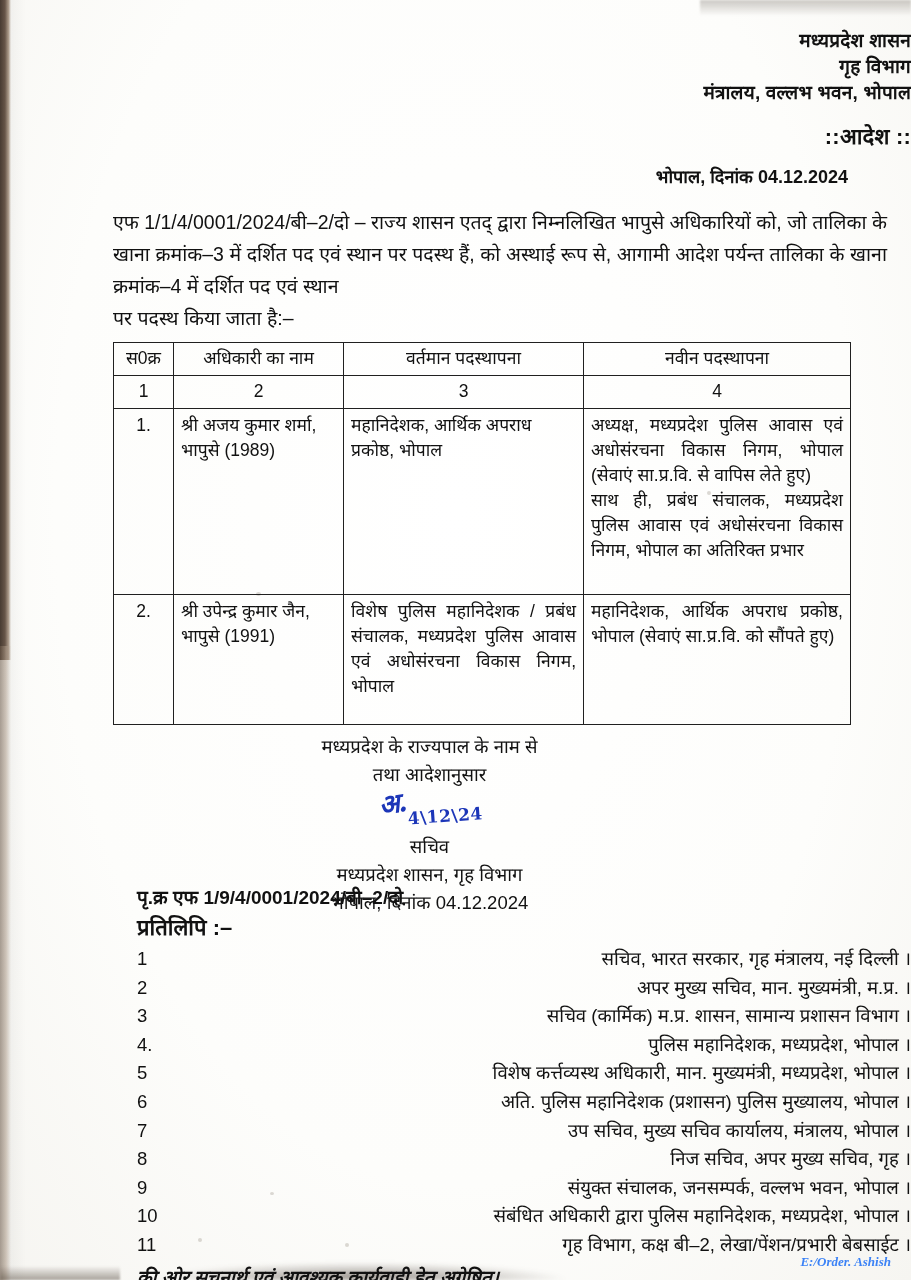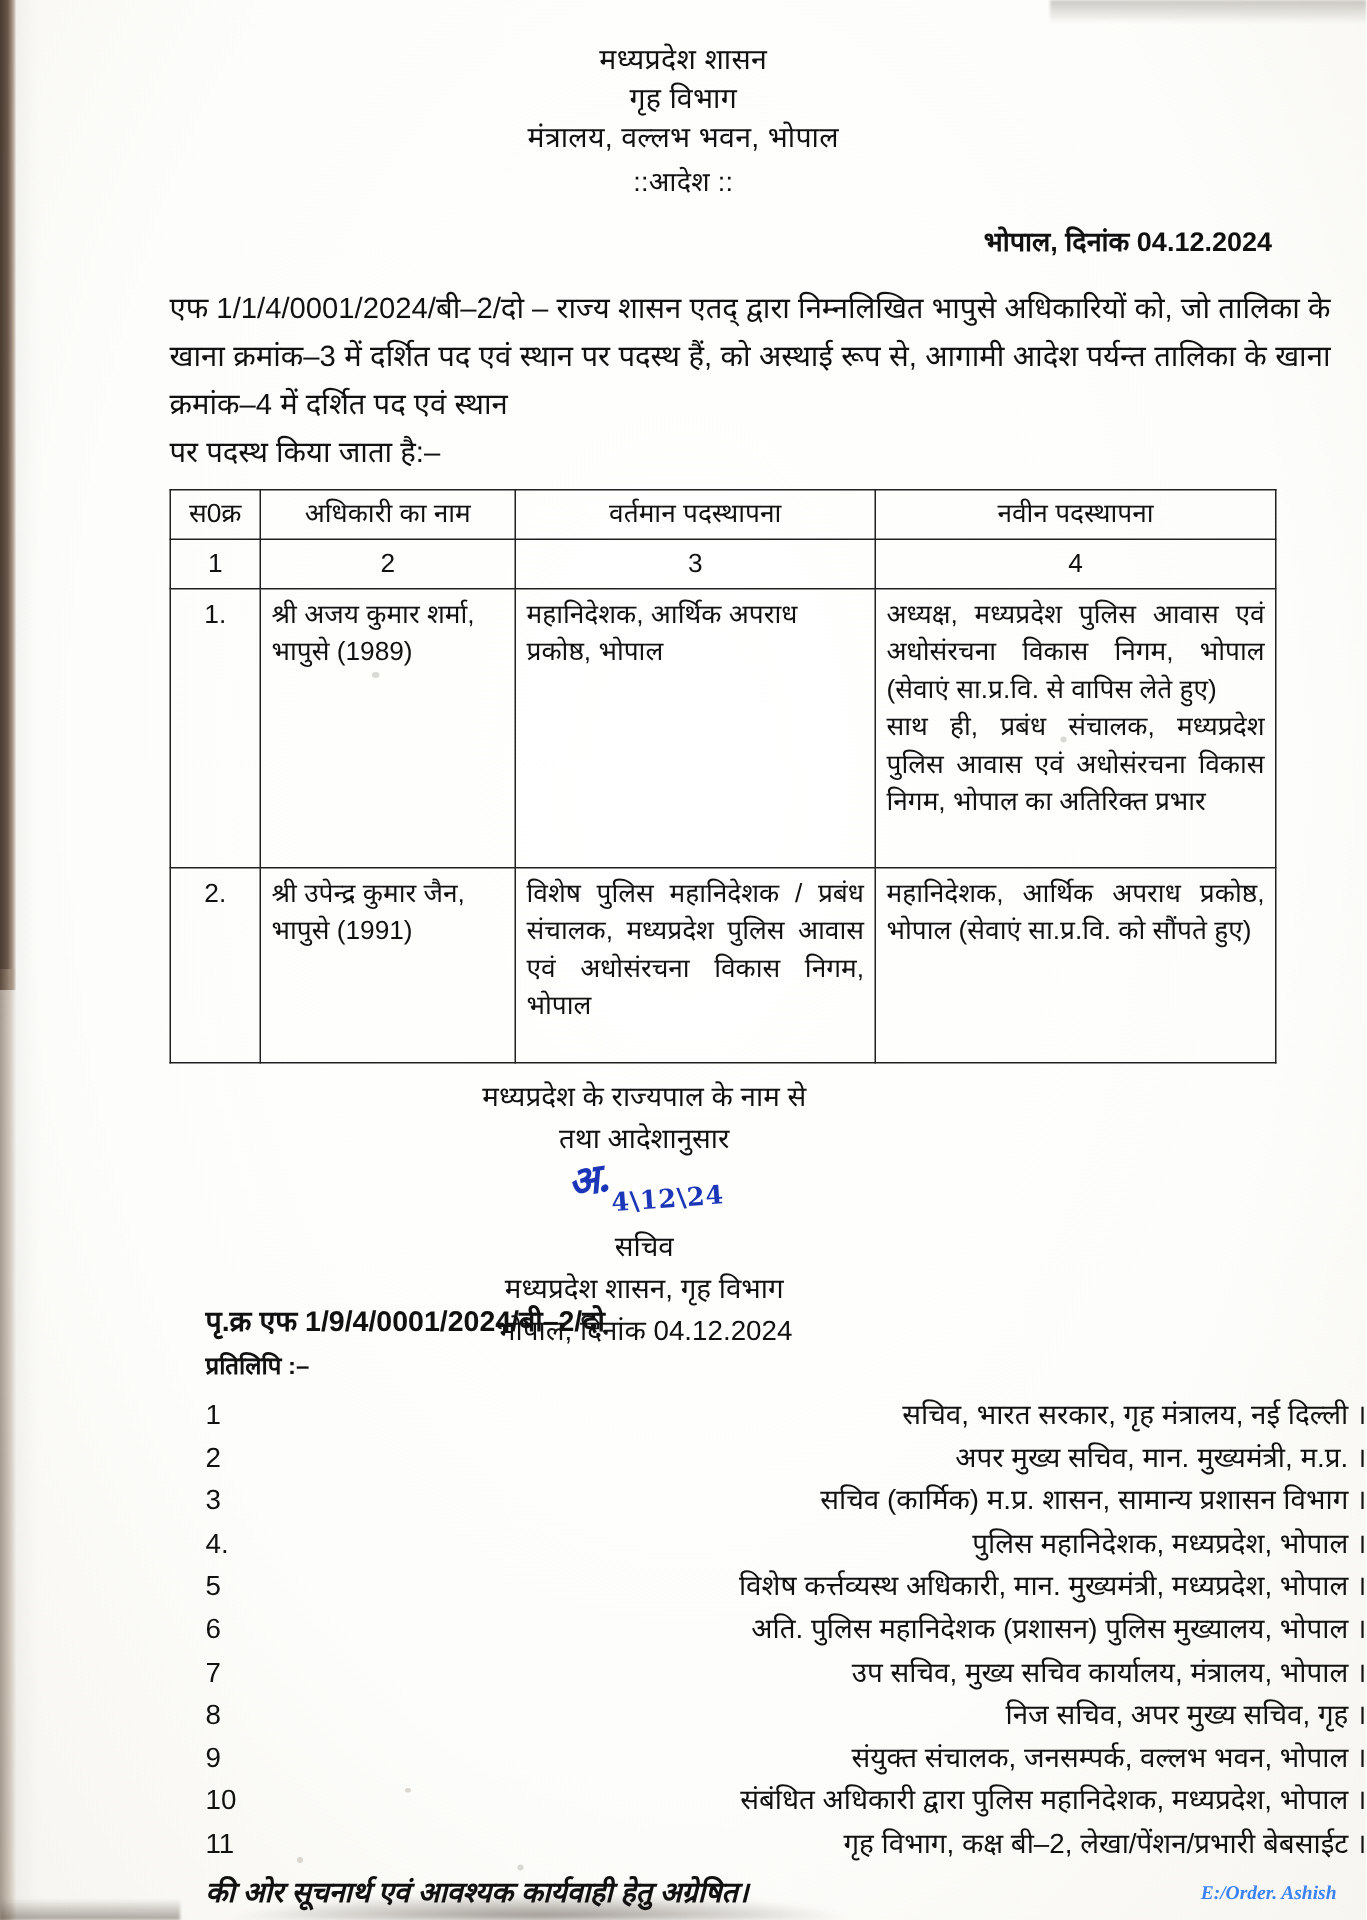--- a/index.html
+++ b/index.html
@@ -58,28 +58,28 @@
   .speck { position:absolute; background:#b9b4ac; border-radius:50%; opacity:.5; }
 
   #content {
     position: absolute;
     inset: 0;
     padding: 0;
   }
 
   
   .hdr {
-    text-align: center;
-    font-weight: 400;
+    text-align: right;
+    font-weight: 700;
     font-size: 19px;
     line-height: 26px;
     letter-spacing: .2px;
   }
   .hdr-line { margin: 0; }
-  .hdr-order { font-size: 18px; margin-top: 2px; }
+  .hdr-order { font-size: 22px; margin-top: 18px; }
 
   .place-date {
     text-align: right;
     font-weight: 700;
     font-size: 18px;
     padding-right: 63px;
     margin-top: 14px;
   }
 
   
@@ -153,21 +153,21 @@
   .sig-name { font-size: 18.5px; }
 
   
   .endorse {
     margin-left: 137px;
     margin-top: -34px;
     font-size: 19px;
     font-weight: 700;
     line-height: 30px;
   }
-  .pratilipi { font-weight: 700; font-size: 16px; }
+  .pratilipi { font-weight: 700; font-size: 22px; }
 
   ol.copy-list {
     list-style: none;
     margin: 2px 0 0 0;
     padding: 0 0 0 137px;
     font-size: 18.5px;
     line-height: 28.6px;
   }
   ol.copy-list li {
     display: flex;

